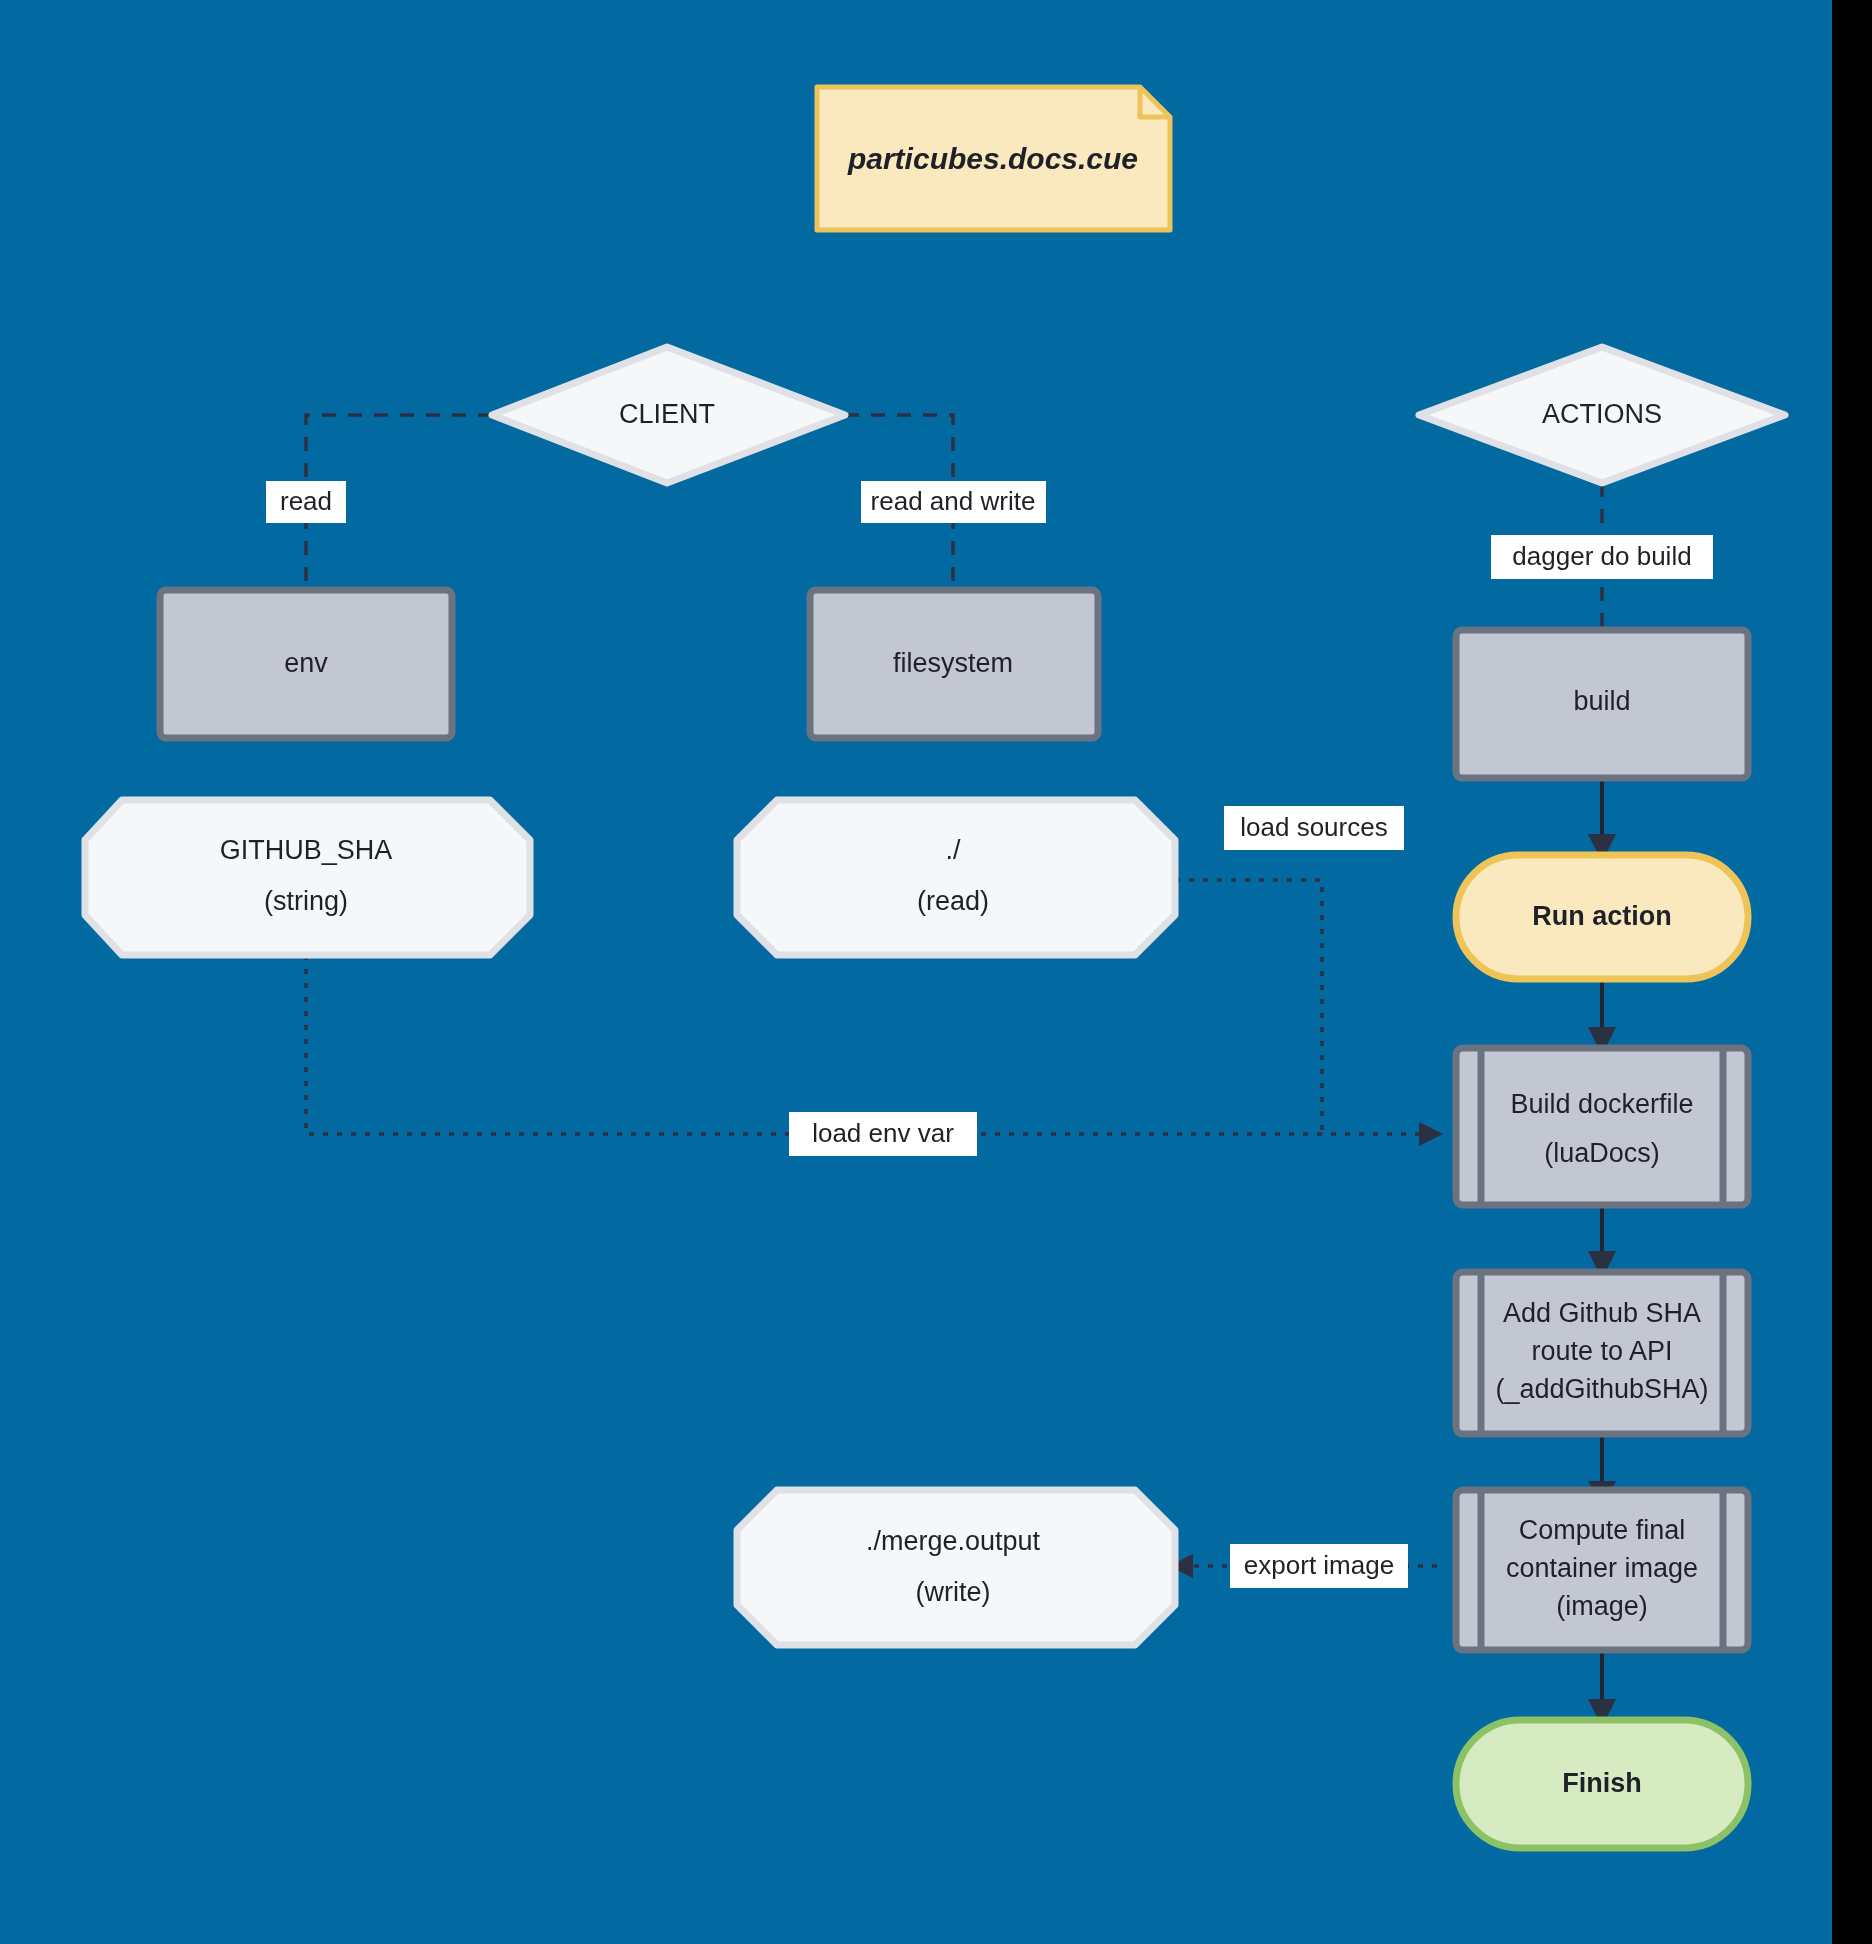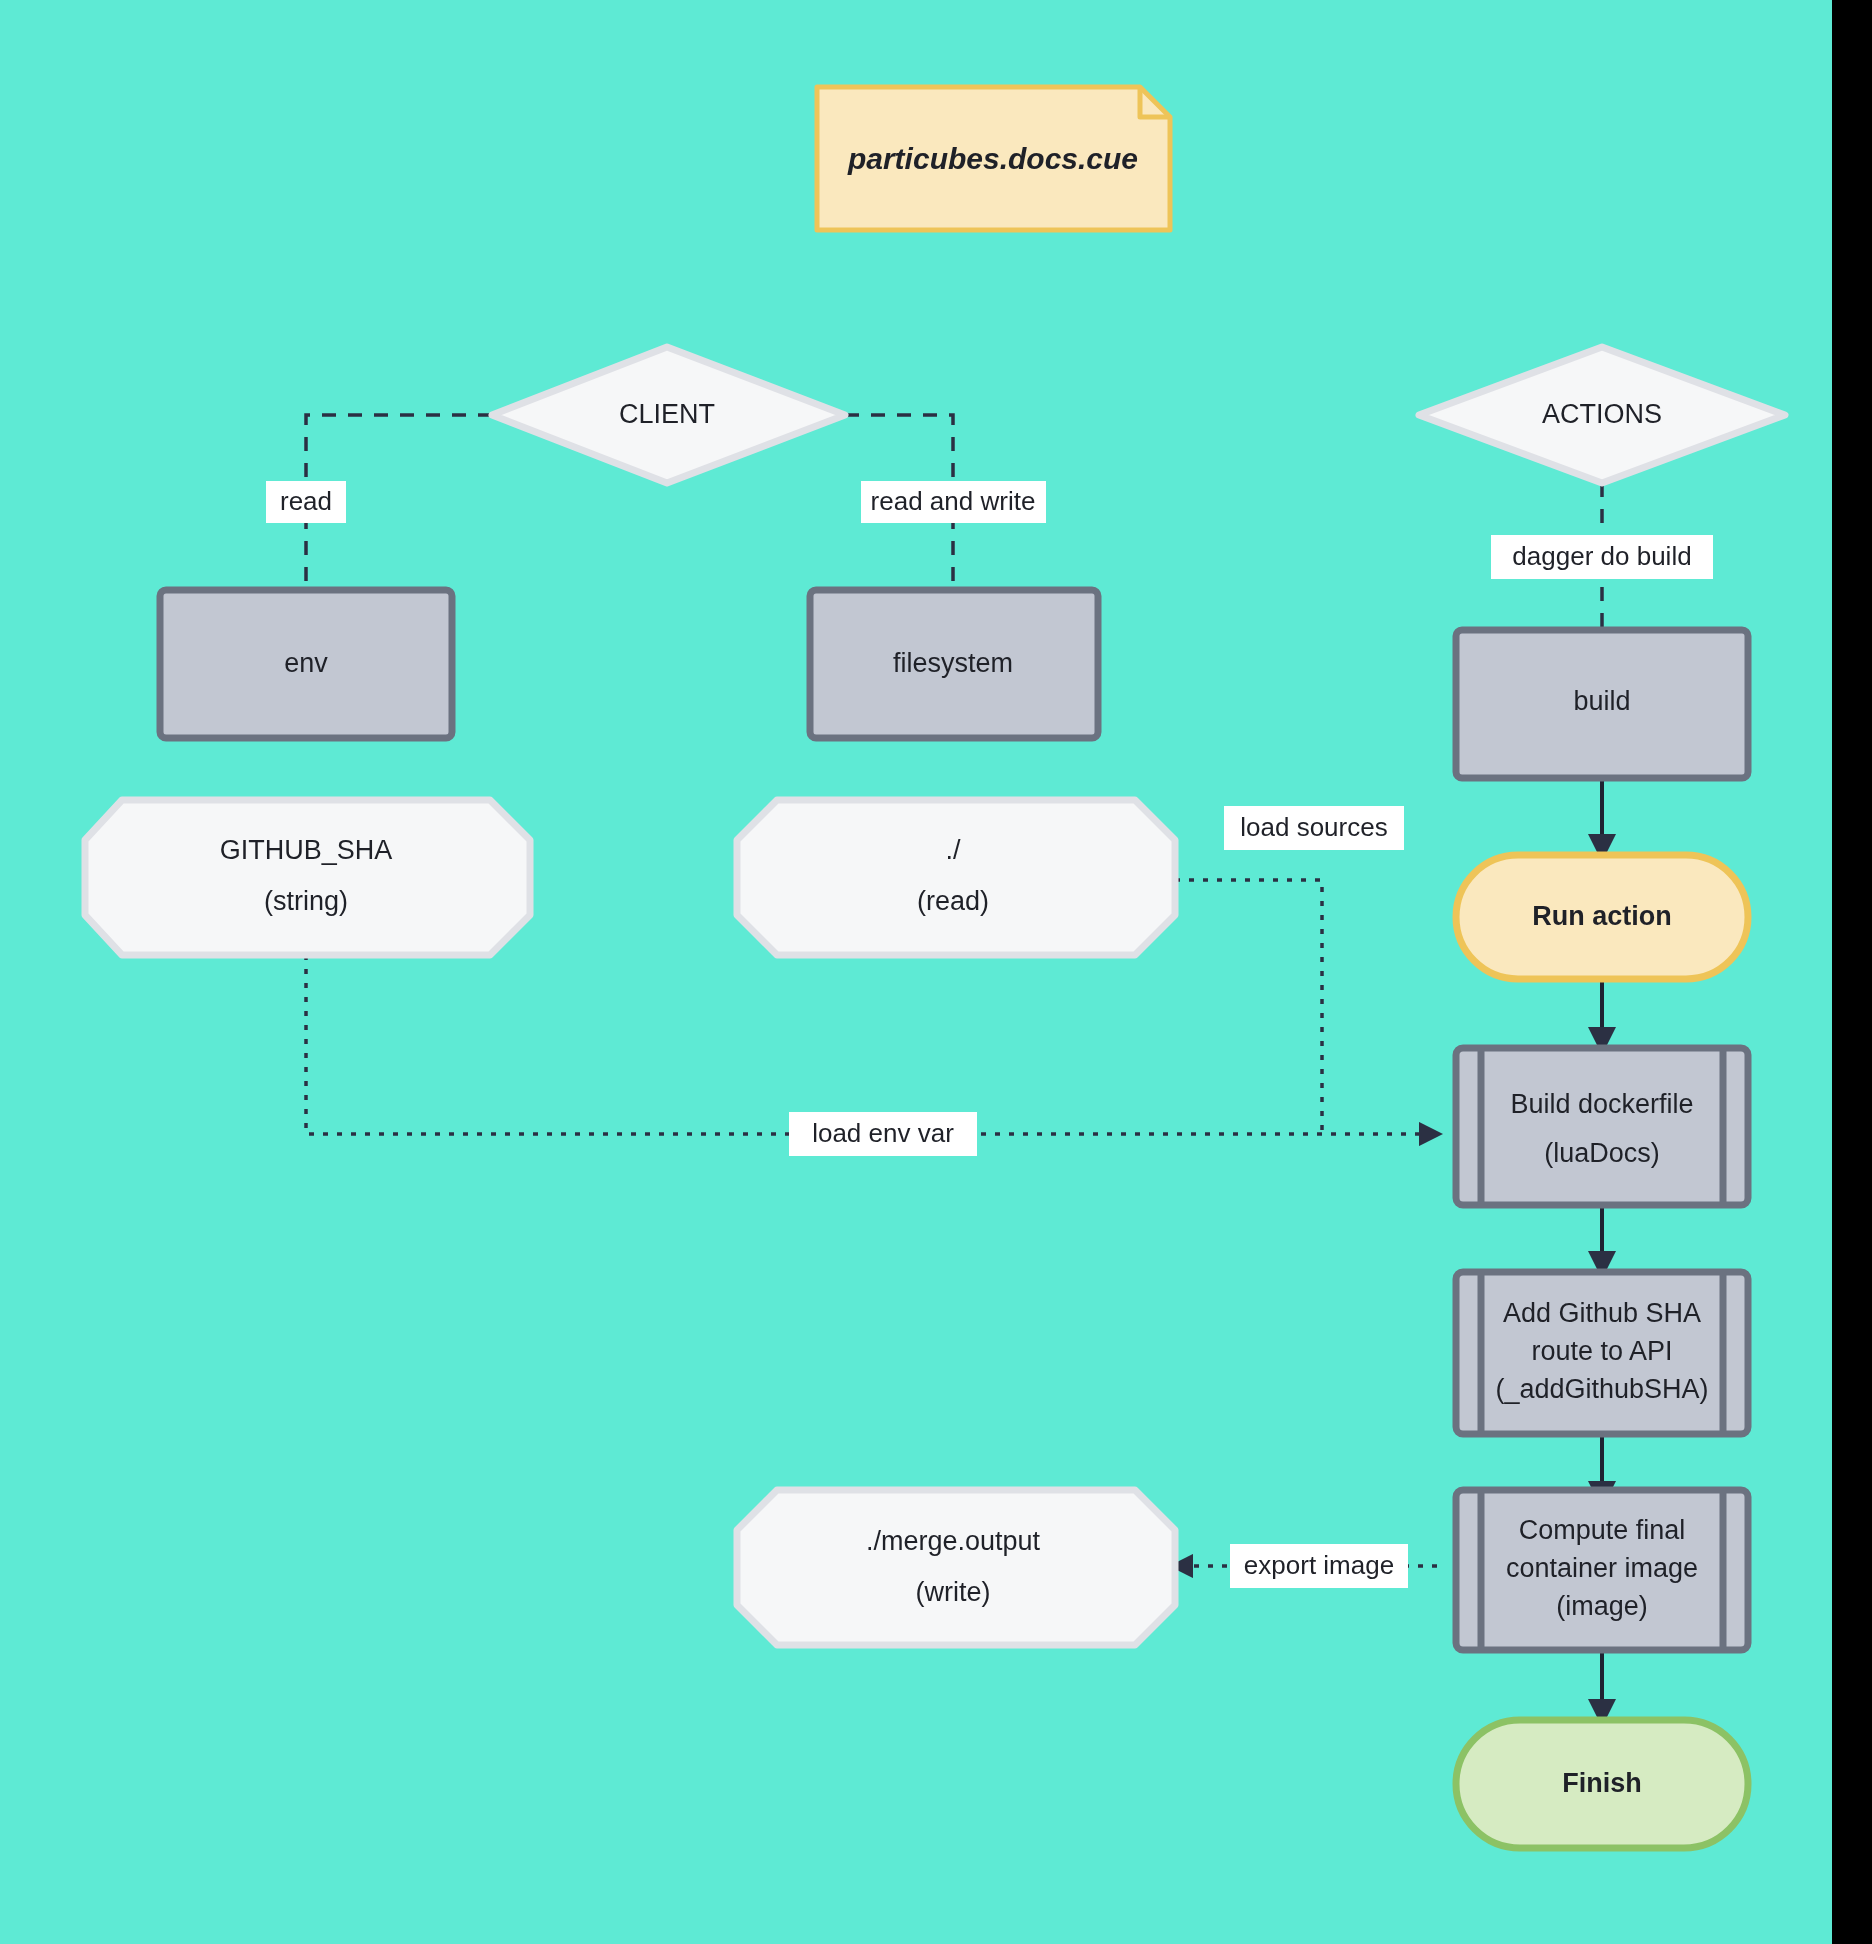--- a/index.html
+++ b/index.html
@@ -11,21 +11,21 @@
   body {
     width: 1872px;
     height: 1944px;
     overflow: hidden;
     font-family: "Liberation Sans", sans-serif;
   }
   #diagram-root {
     position: relative;
     width: 1832px;
     height: 1944px;
-    background: #5eead4;
+    background: #0369a1;
   }
   svg#flow {
     display: block;
     width: 1872px;
     height: 1944px;
   }
   .node-label {
     font-family: "Liberation Sans", sans-serif;
     font-size: 27px;
     fill: #1f2128;

